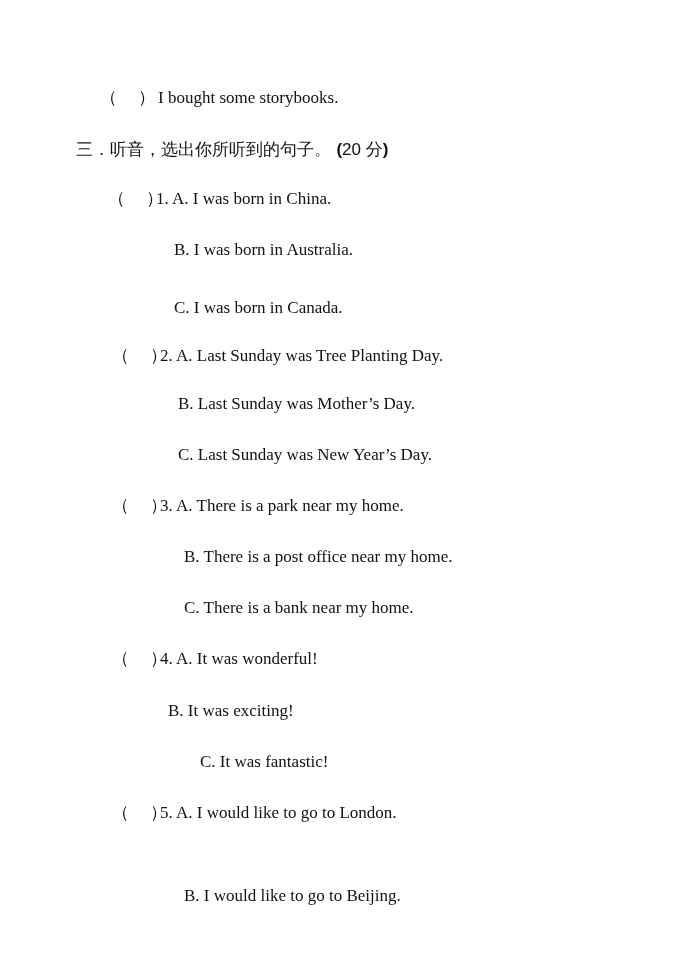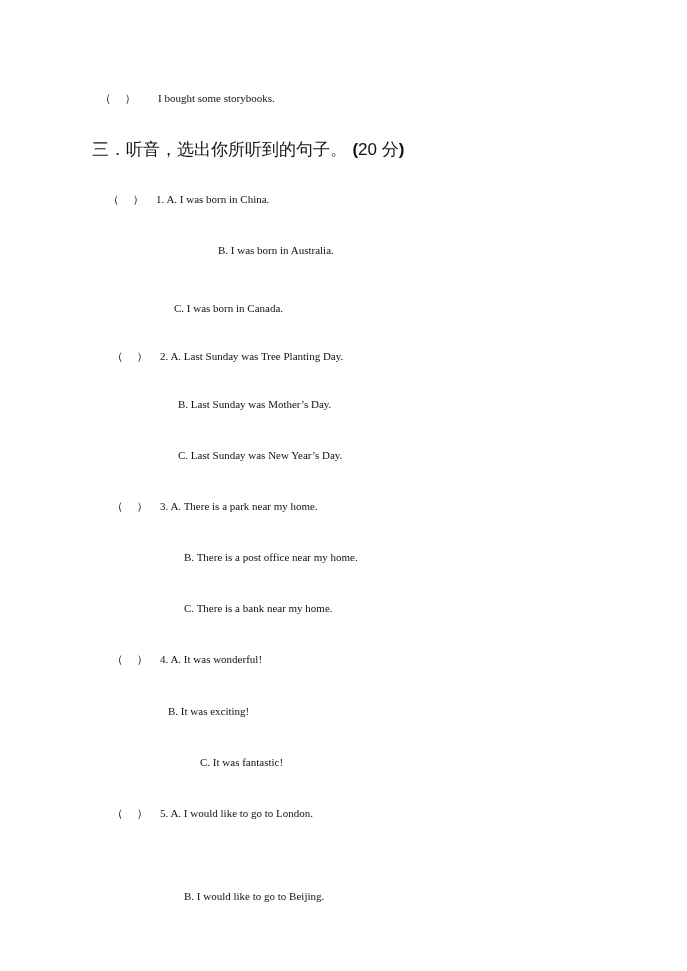--- a/index.html
+++ b/index.html
@@ -1,39 +1,39 @@
 <!DOCTYPE html>
 <html><head>
   <meta charset="utf-8">
   <style>
     html, body { margin: 0; padding: 0; background: #ffffff; }
     body { width: 687px; height: 971px; position: relative; overflow: hidden;
            font-family: "Liberation Serif", "DejaVu Serif", serif; color: #111; }
-    .line { position: absolute; white-space: nowrap; font-size: 11px; line-height: 20px; }
+    .line { position: absolute; white-space: nowrap; font-size: 17px; line-height: 20px; }
     .paren { display: inline-block; }
     .heading { font-family: "DejaVu Sans", "Liberation Sans", sans-serif; font-size: 17px; }
     .heading .score { font-family: "Liberation Sans", sans-serif; }
     .heading .score b { font-weight: bold; }
   </style>
 </head>
 <body>
 
 <div class="line" style="left:100px; top:88px;">
   <span class="paren" style="width:58px;">（　 ）</span><span>I bought some storybooks.</span>
 </div>
 
-<div class="line heading" style="left:92px; top:139px;">
+<div class="line heading" style="left:76px; top:139px;">
   <span>三．</span><span>听音，选出你所听到的句子。</span>
   <span class="score"><b>(</b><span>20 分</span><b>)</b></span>
 </div>
 
 <div class="line" style="left:108px; top:189px;">
   <span class="paren" style="width:48px;">（　 ）</span><span>1.</span> <span>A. I was born in China.</span>
 </div>
-<div class="line" style="left:174px; top:240px;margin-left:44px;">B. I was born in Australia.</div>
+<div class="line" style="left:174px; top:240px;">B. I was born in Australia.</div>
 <div class="line" style="left:174px; top:298px;">C. I was born in Canada.</div>
 
 <div class="line" style="left:112px; top:346px;">
   <span class="paren" style="width:48px;">（　 ）</span><span>2.</span> <span>A. Last Sunday was Tree Planting Day.</span>
 </div>
 <div class="line" style="left:178px; top:394px;">B. Last Sunday was Mother’s Day.</div>
 <div class="line" style="left:178px; top:445px;">C. Last Sunday was New Year’s Day.</div>
 
 <div class="line" style="left:112px; top:496px;">
   <span class="paren" style="width:48px;">（　 ）</span><span>3.</span> <span>A. There is a park near my home.</span>

